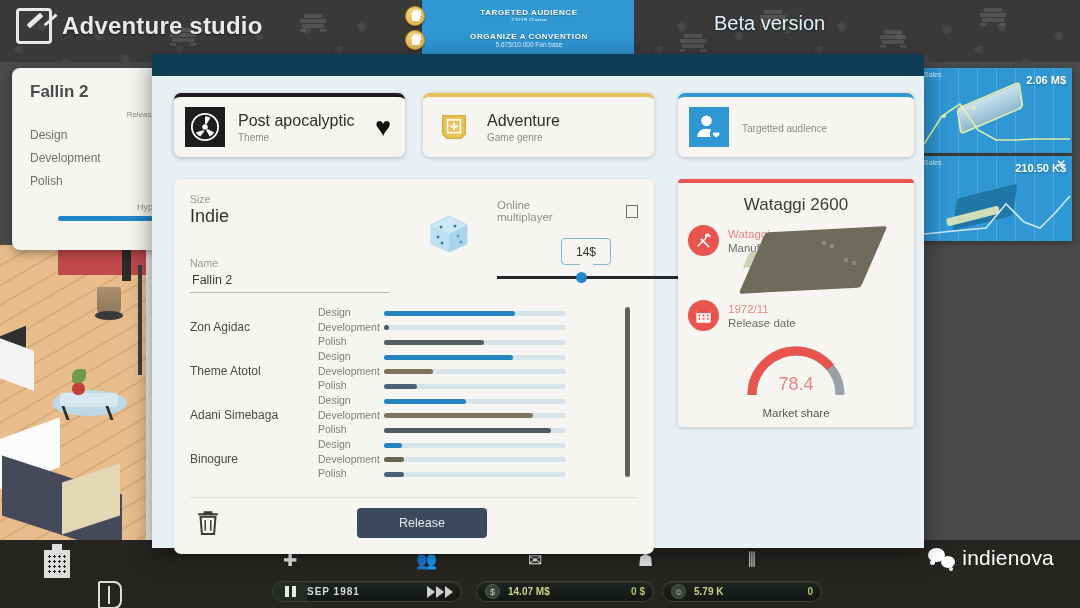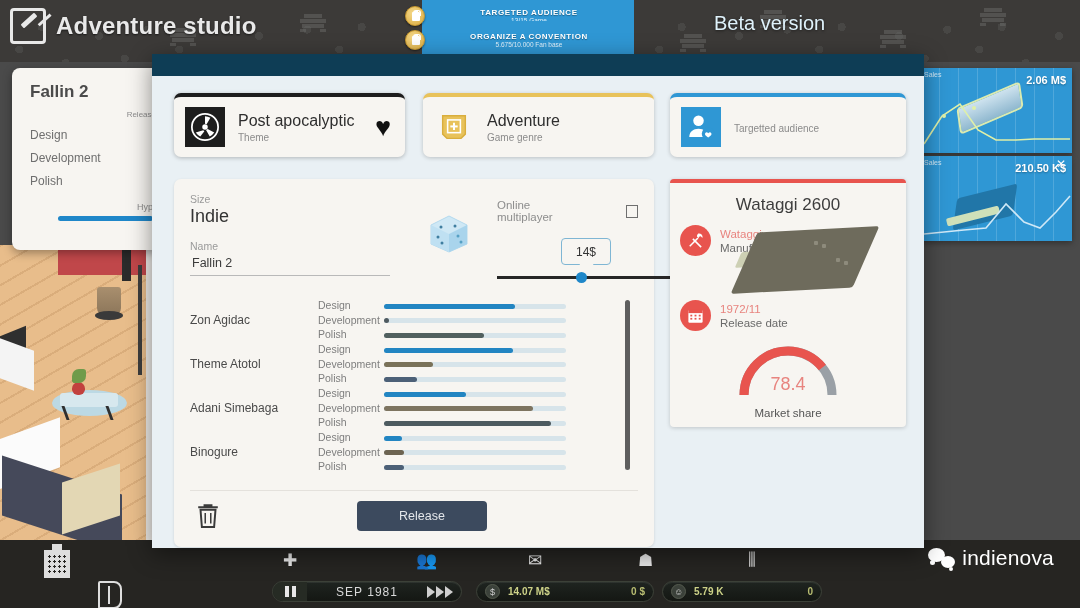--- a/index.html
+++ b/index.html
@@ -33,21 +33,21 @@
     background:
       linear-gradient(#6b6b69,#6b6b69) 4px 0/18px 4px no-repeat,
       linear-gradient(#6b6b69,#6b6b69) 0 5px/26px 4px no-repeat,
       linear-gradient(#6b6b69,#6b6b69) 2px 10px/22px 4px no-repeat,
       linear-gradient(#6b6b69,#6b6b69) 0 15px/6px 3px no-repeat,
       linear-gradient(#6b6b69,#6b6b69) 20px 15px/6px 3px no-repeat;
   }
 
   
   .studio-title {
-    position:absolute; left:10px; top:8px; display:flex; align-items:center; gap:10px;
+    position:absolute; left:16px; top:8px; display:flex; align-items:center; gap:10px;
     z-index:6;
   }
   .studio-logo {
     width:36px; height:36px; border:3px solid #e8e8e8; border-radius:4px;
     position:relative; background:transparent;
   }
   .studio-logo:after {
     content:""; position:absolute; left:7px; top:7px; width:18px; height:5px;
     background:#e8e8e8; transform:rotate(-42deg); border-radius:1px;
     box-shadow:12px 10px 0 -1px #e8e8e8;
@@ -206,21 +206,21 @@
     position:absolute; bottom:6px; height:21px; border-radius:11px;
     background:linear-gradient(#1f2420,#141713); border:1px solid #3c4138;
     display:flex; align-items:center; box-shadow:inset 0 1px 0 rgba(255,255,255,.07);
   }
   #time-pill { left:272px; width:190px; }
   .pause-btn {
     width:34px; height:19px; border-radius:10px 0 0 10px; display:flex; align-items:center;
     justify-content:center; gap:3px; background:#262b24;
   }
   .pause-btn i { display:block; width:4px; height:11px; background:#e8e8e8; }
-  .time-text { flex:1; text-align:center; color:#d9d9d9; font-size:12px; font-weight:normal; letter-spacing:1px; }
+  .time-text { flex:1; color:#d9d9d9; font-size:10px; font-weight:bold; letter-spacing:1px; }
   .ff { display:flex; align-items:center; gap:1px; padding-right:8px; }
   .ff i { width:0; height:0; border-left:8px solid transparent; border-top:6px solid transparent;
     border-bottom:6px solid transparent; border-left-color:#cfcfcf; }
   .ff i.hollow { border-left-color:transparent; position:relative; width:8px; height:12px; border:none; }
   .ff i.hollow:after {
     content:""; position:absolute; left:0; top:0; width:0; height:0;
     border-left:8px solid #cfcfcf; border-top:6px solid transparent; border-bottom:6px solid transparent;
   }
   #money-pill { left:476px; width:178px; padding:0 8px; }
   #fan-pill  { left:662px; width:160px; padding:0 8px; }
@@ -244,21 +244,21 @@
   .wechat .b2:after { content:""; position:absolute; right:2px; bottom:-3px; width:4px; height:4px;
     background:#fff; border-radius:50%; }
   .wm-text { color:#fff; font-size:21px; letter-spacing:.2px; }
 
   
   #modal {
     position:absolute; left:152px; top:54px; width:772px; height:494px; z-index:10;
     background:#e9f0f4; box-shadow:0 6px 22px rgba(0,0,0,.45);
   }
   .modal-header { height:22px; background:#0e3d55; }
-  .modal-body { padding:17px 20px 0 22px; display:flex; gap:16px;border-radius:20px; }
+  .modal-body { padding:17px 20px 0 22px; display:flex; gap:24px;border-radius:20px; }
   .left-col { width:480px; }
   .right-col { width:238px; }
 
   .top-cards { display:flex; gap:18px; margin-bottom:22px; }
   .tcard {
     width:236px; height:64px; background:#f7f5f1; border-radius:7px;
     display:flex; align-items:center; padding:0 10px; position:relative;
   }
   #card-theme { border-top:4px solid #1d1d1d; box-shadow:0 1px 4px rgba(0,0,0,.25); }
   #card-genre { border-top:4px solid #e8c25a; box-shadow:0 1px 4px rgba(0,0,0,.2); width:236px; }
@@ -279,21 +279,21 @@
 
   
   .form-panel {
     background:#f7f5f1; border-radius:7px; padding:14px 16px 16px 16px; position:relative;
     box-shadow:0 1px 3px rgba(0,0,0,.12);
   }
   .form-top { display:flex; }
   .form-left { width:215px; }
   .lbl { font-size:10.5px; color:#9a9a9a; }
   .size-val { font-size:18px; color:#333; margin-top:1px; }
-  .name-lbl { margin-top:13px; }
+  .name-lbl { margin-top:30px; }
   .name-input {
     font-size:12.5px; color:#3b3b3b; border-bottom:1px solid #b9b9b9; padding:4px 2px 5px 2px;
     width:200px; background:transparent;
   }
   .dice { width:42px; height:40px; margin:20px 0 0 22px; position:relative; }
 
   .form-right { margin-left:28px; flex:1; }
   .mp-row { display:flex; align-items:center; justify-content:flex-end; gap:42px; margin-top:6px; }
   .mp-label { font-size:11.5px; color:#8d8d8d; }
   .checkbox { width:13px; height:13px; border:1.6px solid #6f6f6f; }

